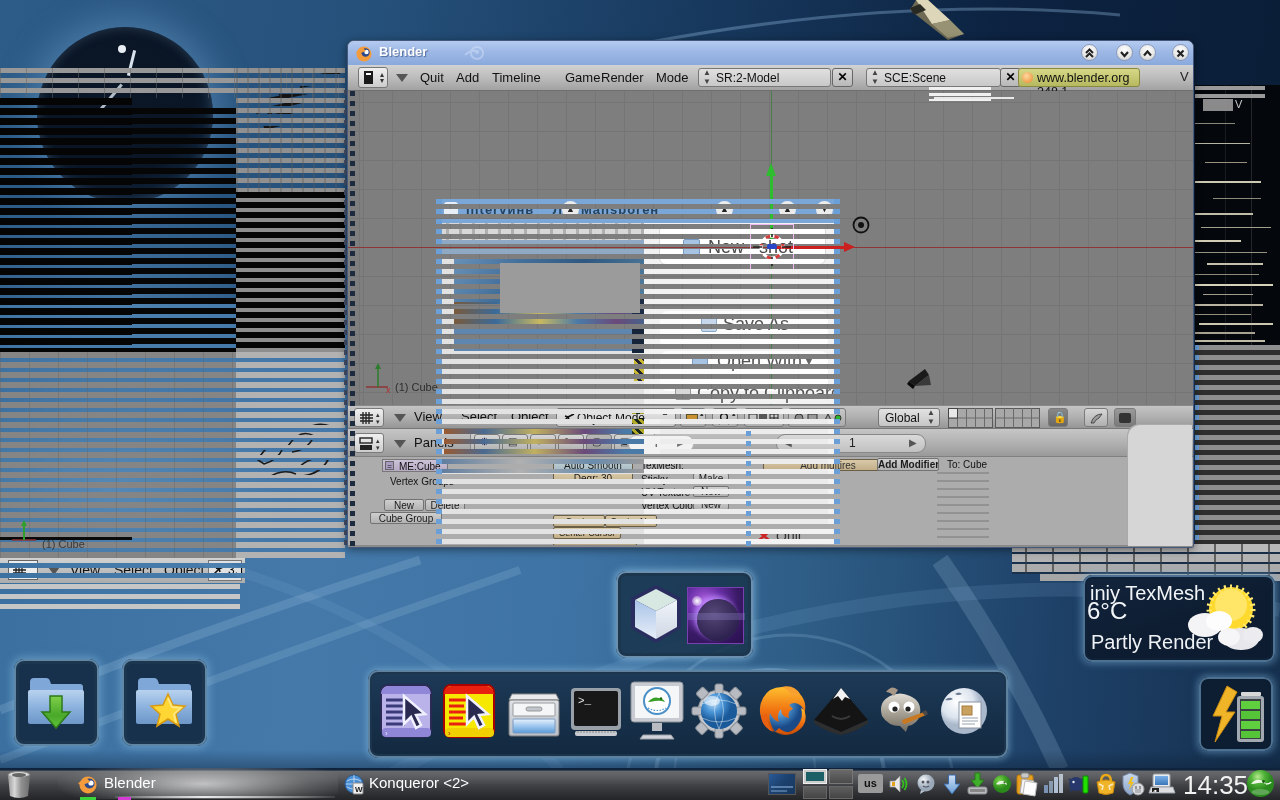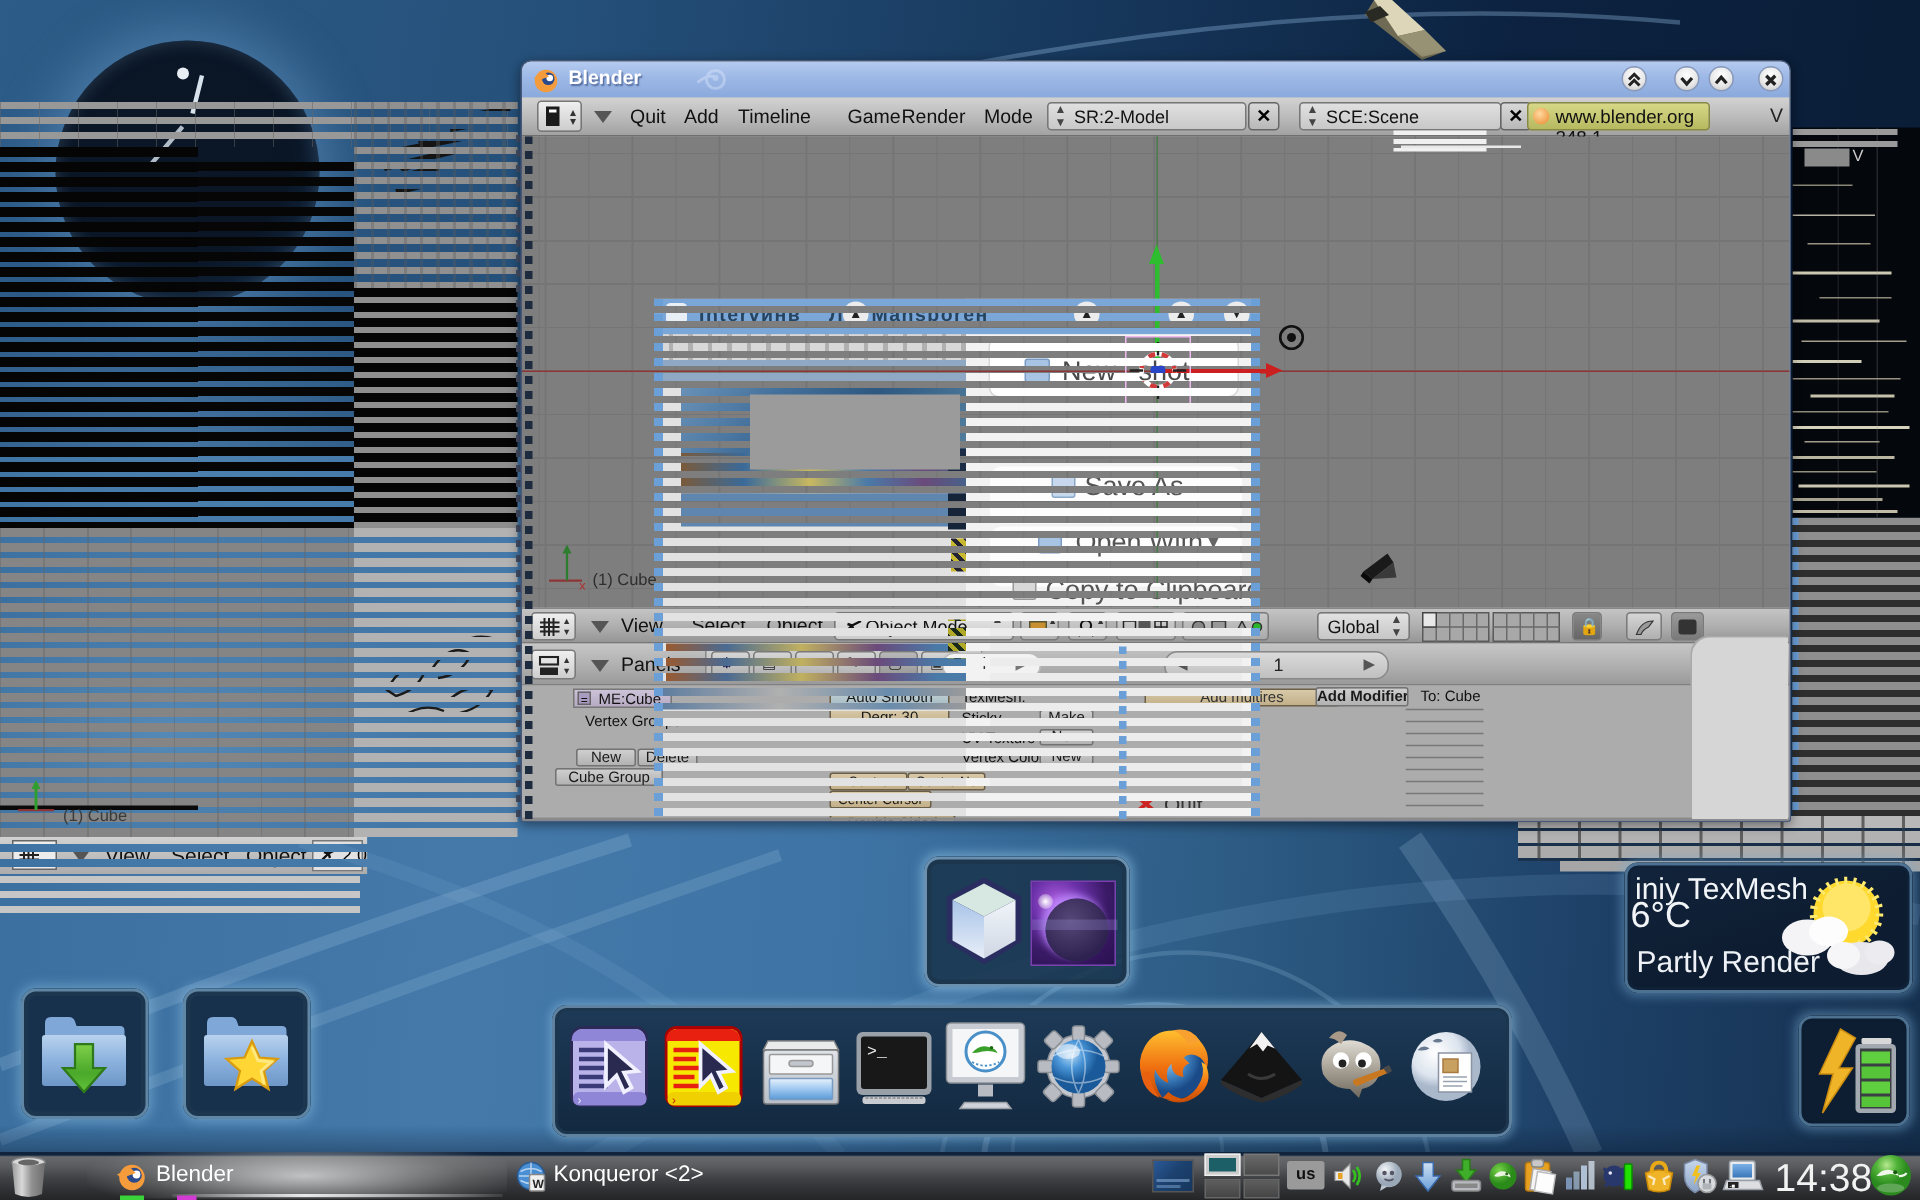--- a/index.html
+++ b/index.html
@@ -141,21 +141,21 @@
       <path d="M1 4 H14 M1 7 H14 M1 10 H14 M4 1 V13 M7 1 V13 M10 1 V13" stroke="#222" stroke-width="1.3" fill="none"></path>
     </svg>
     <div class="abs" style="left:48px;top:9px;width:0;height:0;border-left:6px solid transparent;border-right:6px solid transparent;border-top:8px solid #555"></div>
     <span class="abs" style="left:70px;top:4px;font-size:14px;color:#111">View</span>
     <span class="abs" style="left:114px;top:4px;font-size:14px;color:#111">Select</span>
     <span class="abs" style="left:164px;top:4px;font-size:14px;color:#111">Object</span>
     <div class="abs" style="left:208px;top:2px;width:34px;height:21px;background:#e2e2e2;border:1px solid #777">
       <svg class="abs" style="left:3px;top:3px" width="14" height="13" viewBox="0 0 14 13">
         <path d="M1 11 L7 5 M7 5 L4 4 M7 5 L8 8 M7 5 L13 2" stroke="#111" stroke-width="1.6" fill="none"></path>
       </svg>
-      <span class="abs" style="left:19px;top:2px;font-size:12px">2.0</span>
+      <span class="abs" style="left:19px;top:2px;font-size:12px">3.1</span>
     </div>
   </div>
   <div class="abs" style="left:0;top:584px;width:240px;height:26px;background:repeating-linear-gradient(180deg,#c6c6c6 0 5px,transparent 5px 10px)"></div>
 
   <div class="abs" id="rglitch" style="left:1195px;top:85px;width:85px;height:260px;background:#04070c;overflow:hidden">
     <div class="abs" style="left:0;top:1px;width:70px;height:14px;background:repeating-linear-gradient(180deg,#9a9a9a 0 4px,transparent 4px 8px)"></div>
     <div class="abs" style="left:8px;top:14px;width:30px;height:12px;background:#8a8a8a"></div>
     <span class="abs" style="left:40px;top:13px;font-size:11px;color:#ccc">V</span>
     <div class="abs" style="left:0;top:38px;width:40px;height:1px;background:#8a8778"></div>
     <div class="abs" style="left:0;top:58px;width:55px;height:1px;background:#b8b4a4"></div>
@@ -885,21 +885,21 @@
       <defs>
           <linearGradient id="lapt" x1="0" y1="0" x2="0" y2="1">
             <stop offset="0" stop-color="#7ab0e8"></stop>
             <stop offset="1" stop-color="#3a76b8"></stop>
           </linearGradient>
         </defs>
       <path d="M3 15 L25 15 L27 21 L1 21 Z" fill="#dcdee2" stroke="#9aa0a8"></path>
       <rect x="4" y="16" width="7" height="4" fill="#222"></rect>
       <text x="5" y="20" font-size="4" fill="#fff">-■</text>
     </svg>
-    <span class="abs" style="left:1183px;top:2px;font-size:26px;color:#f2f2f2">14:38</span>
+    <span class="abs" style="left:1183px;top:2px;font-size:26px;color:#f2f2f2">14:35</span>
     <div class="abs" style="left:80px;top:29px;width:16px;height:3px;background:#3ad43a"></div>
     <div class="abs" style="left:118px;top:29px;width:13px;height:3px;background:#d43ad4"></div>
     <svg class="abs" style="left:1246px;top:1px" width="29" height="29" viewBox="0 0 29 29">
       <circle cx="14.5" cy="14.5" r="13.5" fill="url(#suse)"></circle>
       <defs>
           <radialGradient id="suse" cx="0.4" cy="0.25">
             <stop offset="0" stop-color="#b8e890"></stop>
             <stop offset="0.5" stop-color="#52b43a"></stop>
             <stop offset="1" stop-color="#2a8a1e"></stop>
           </radialGradient>

